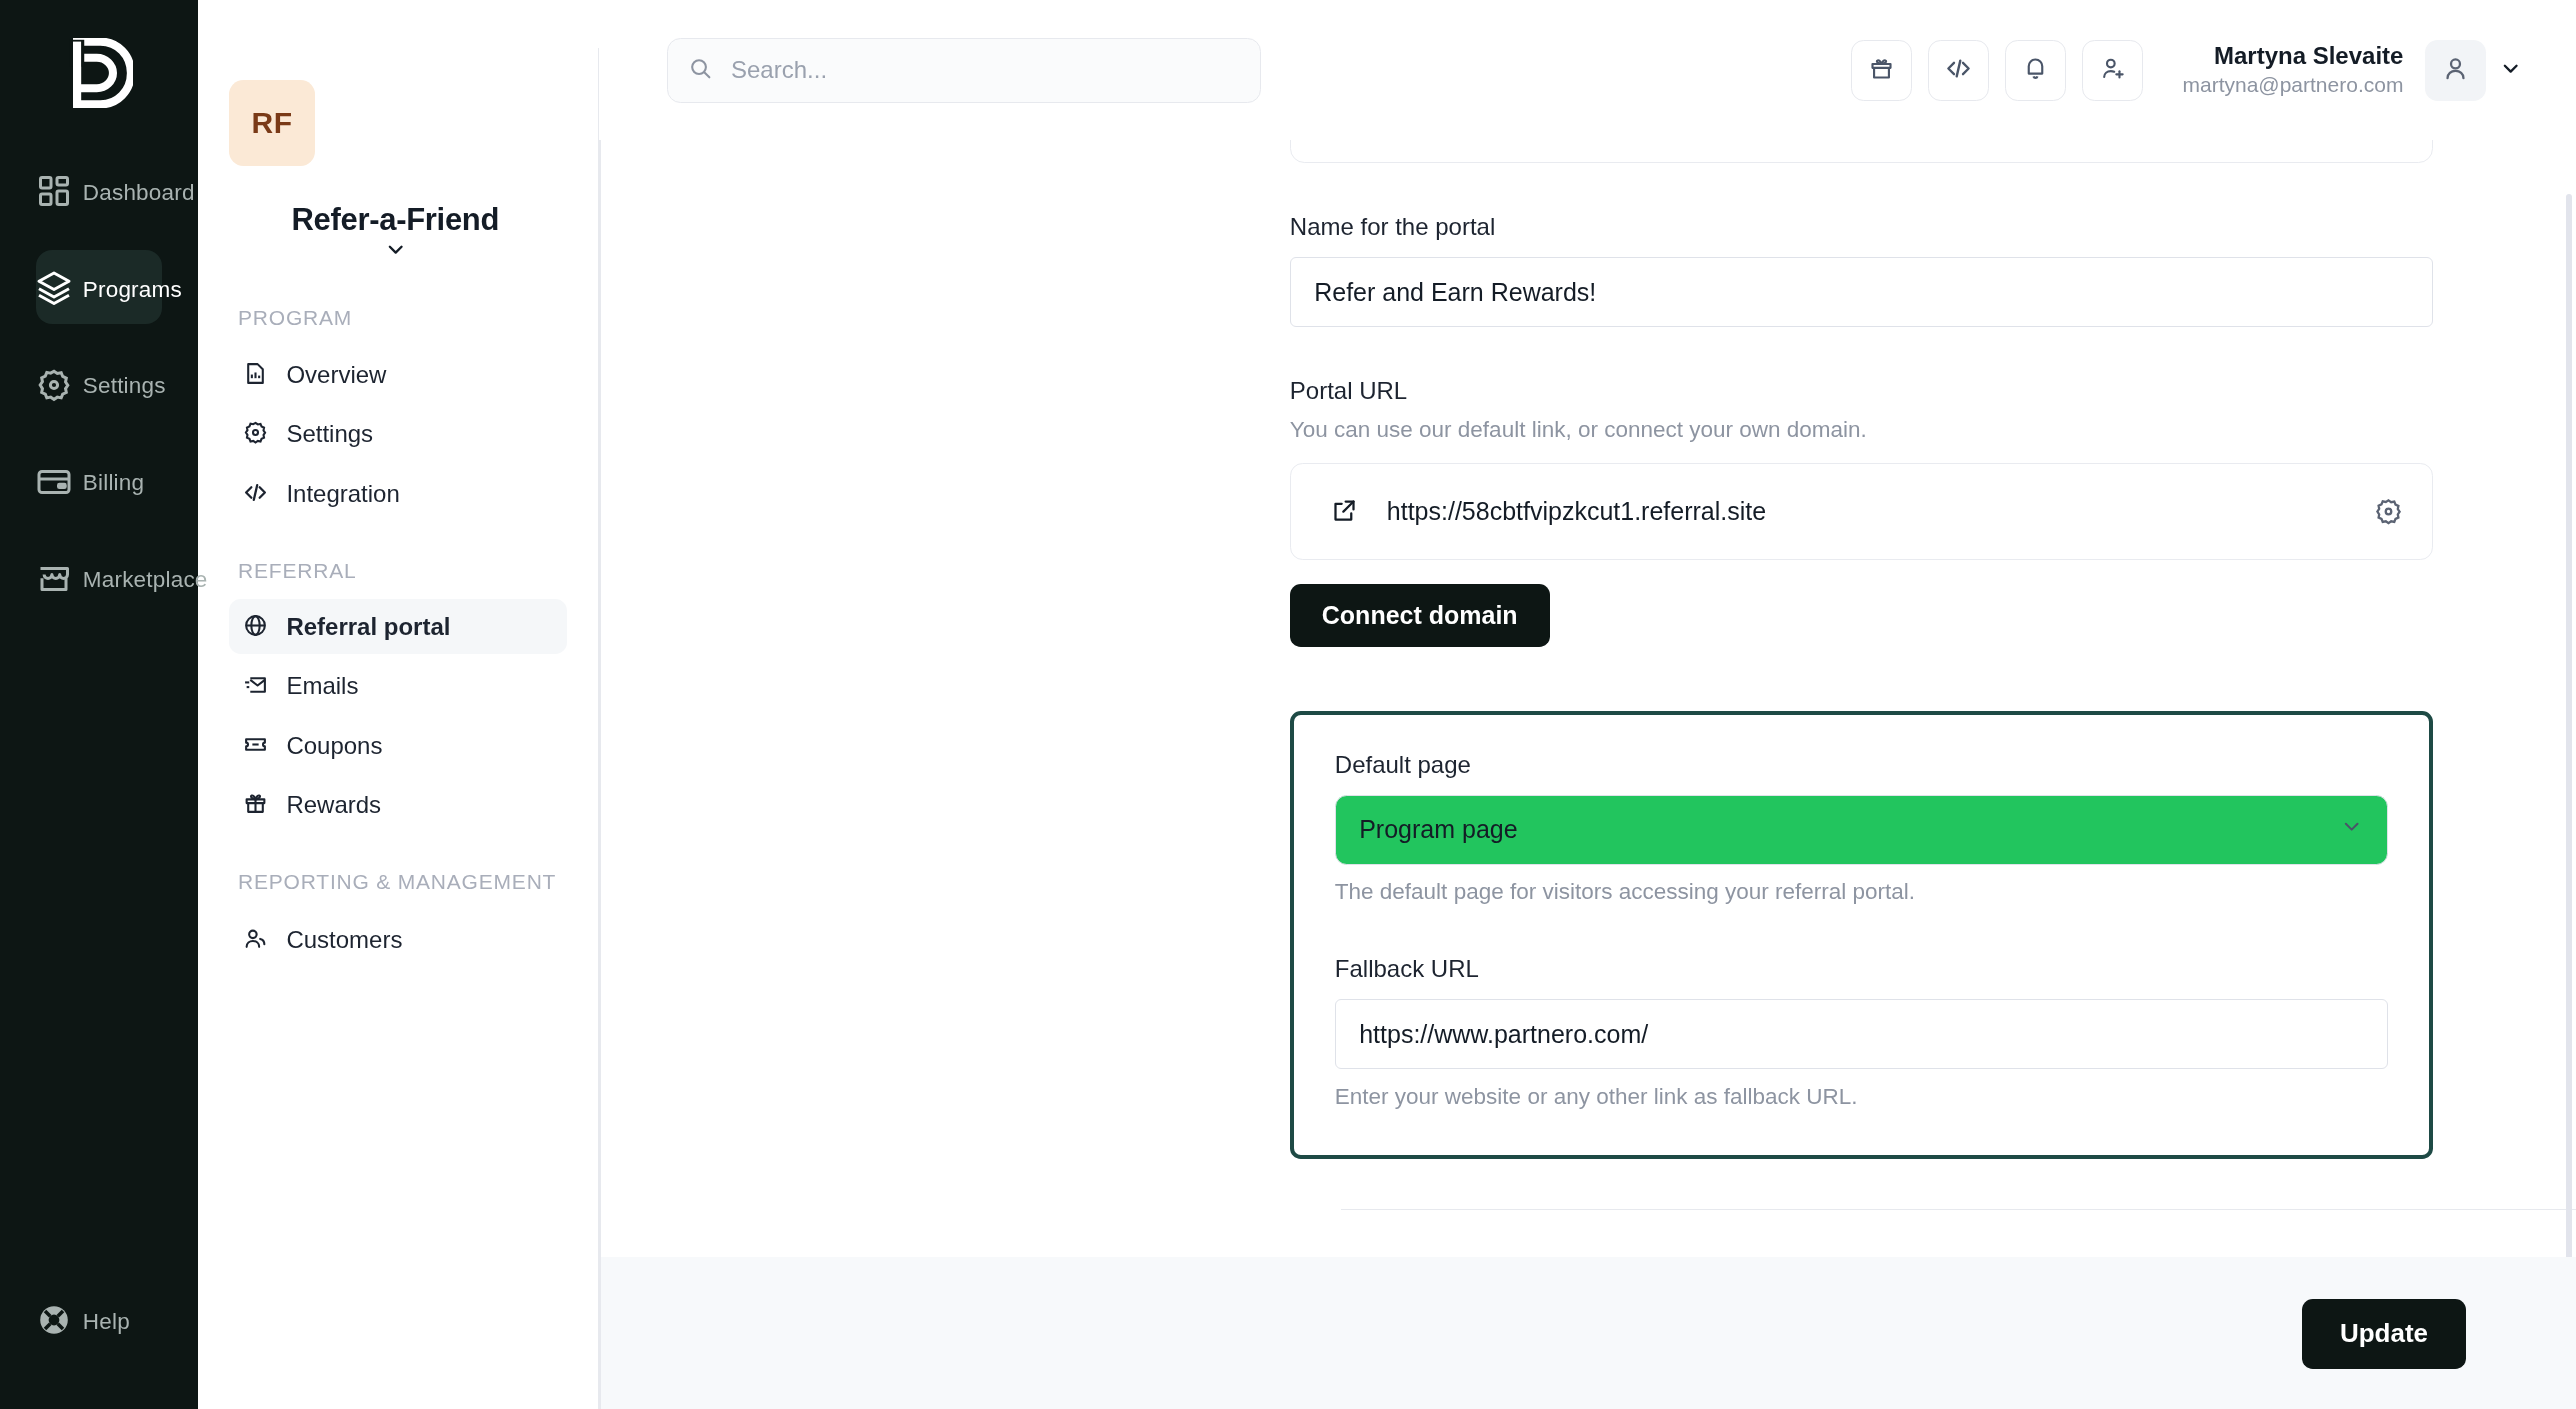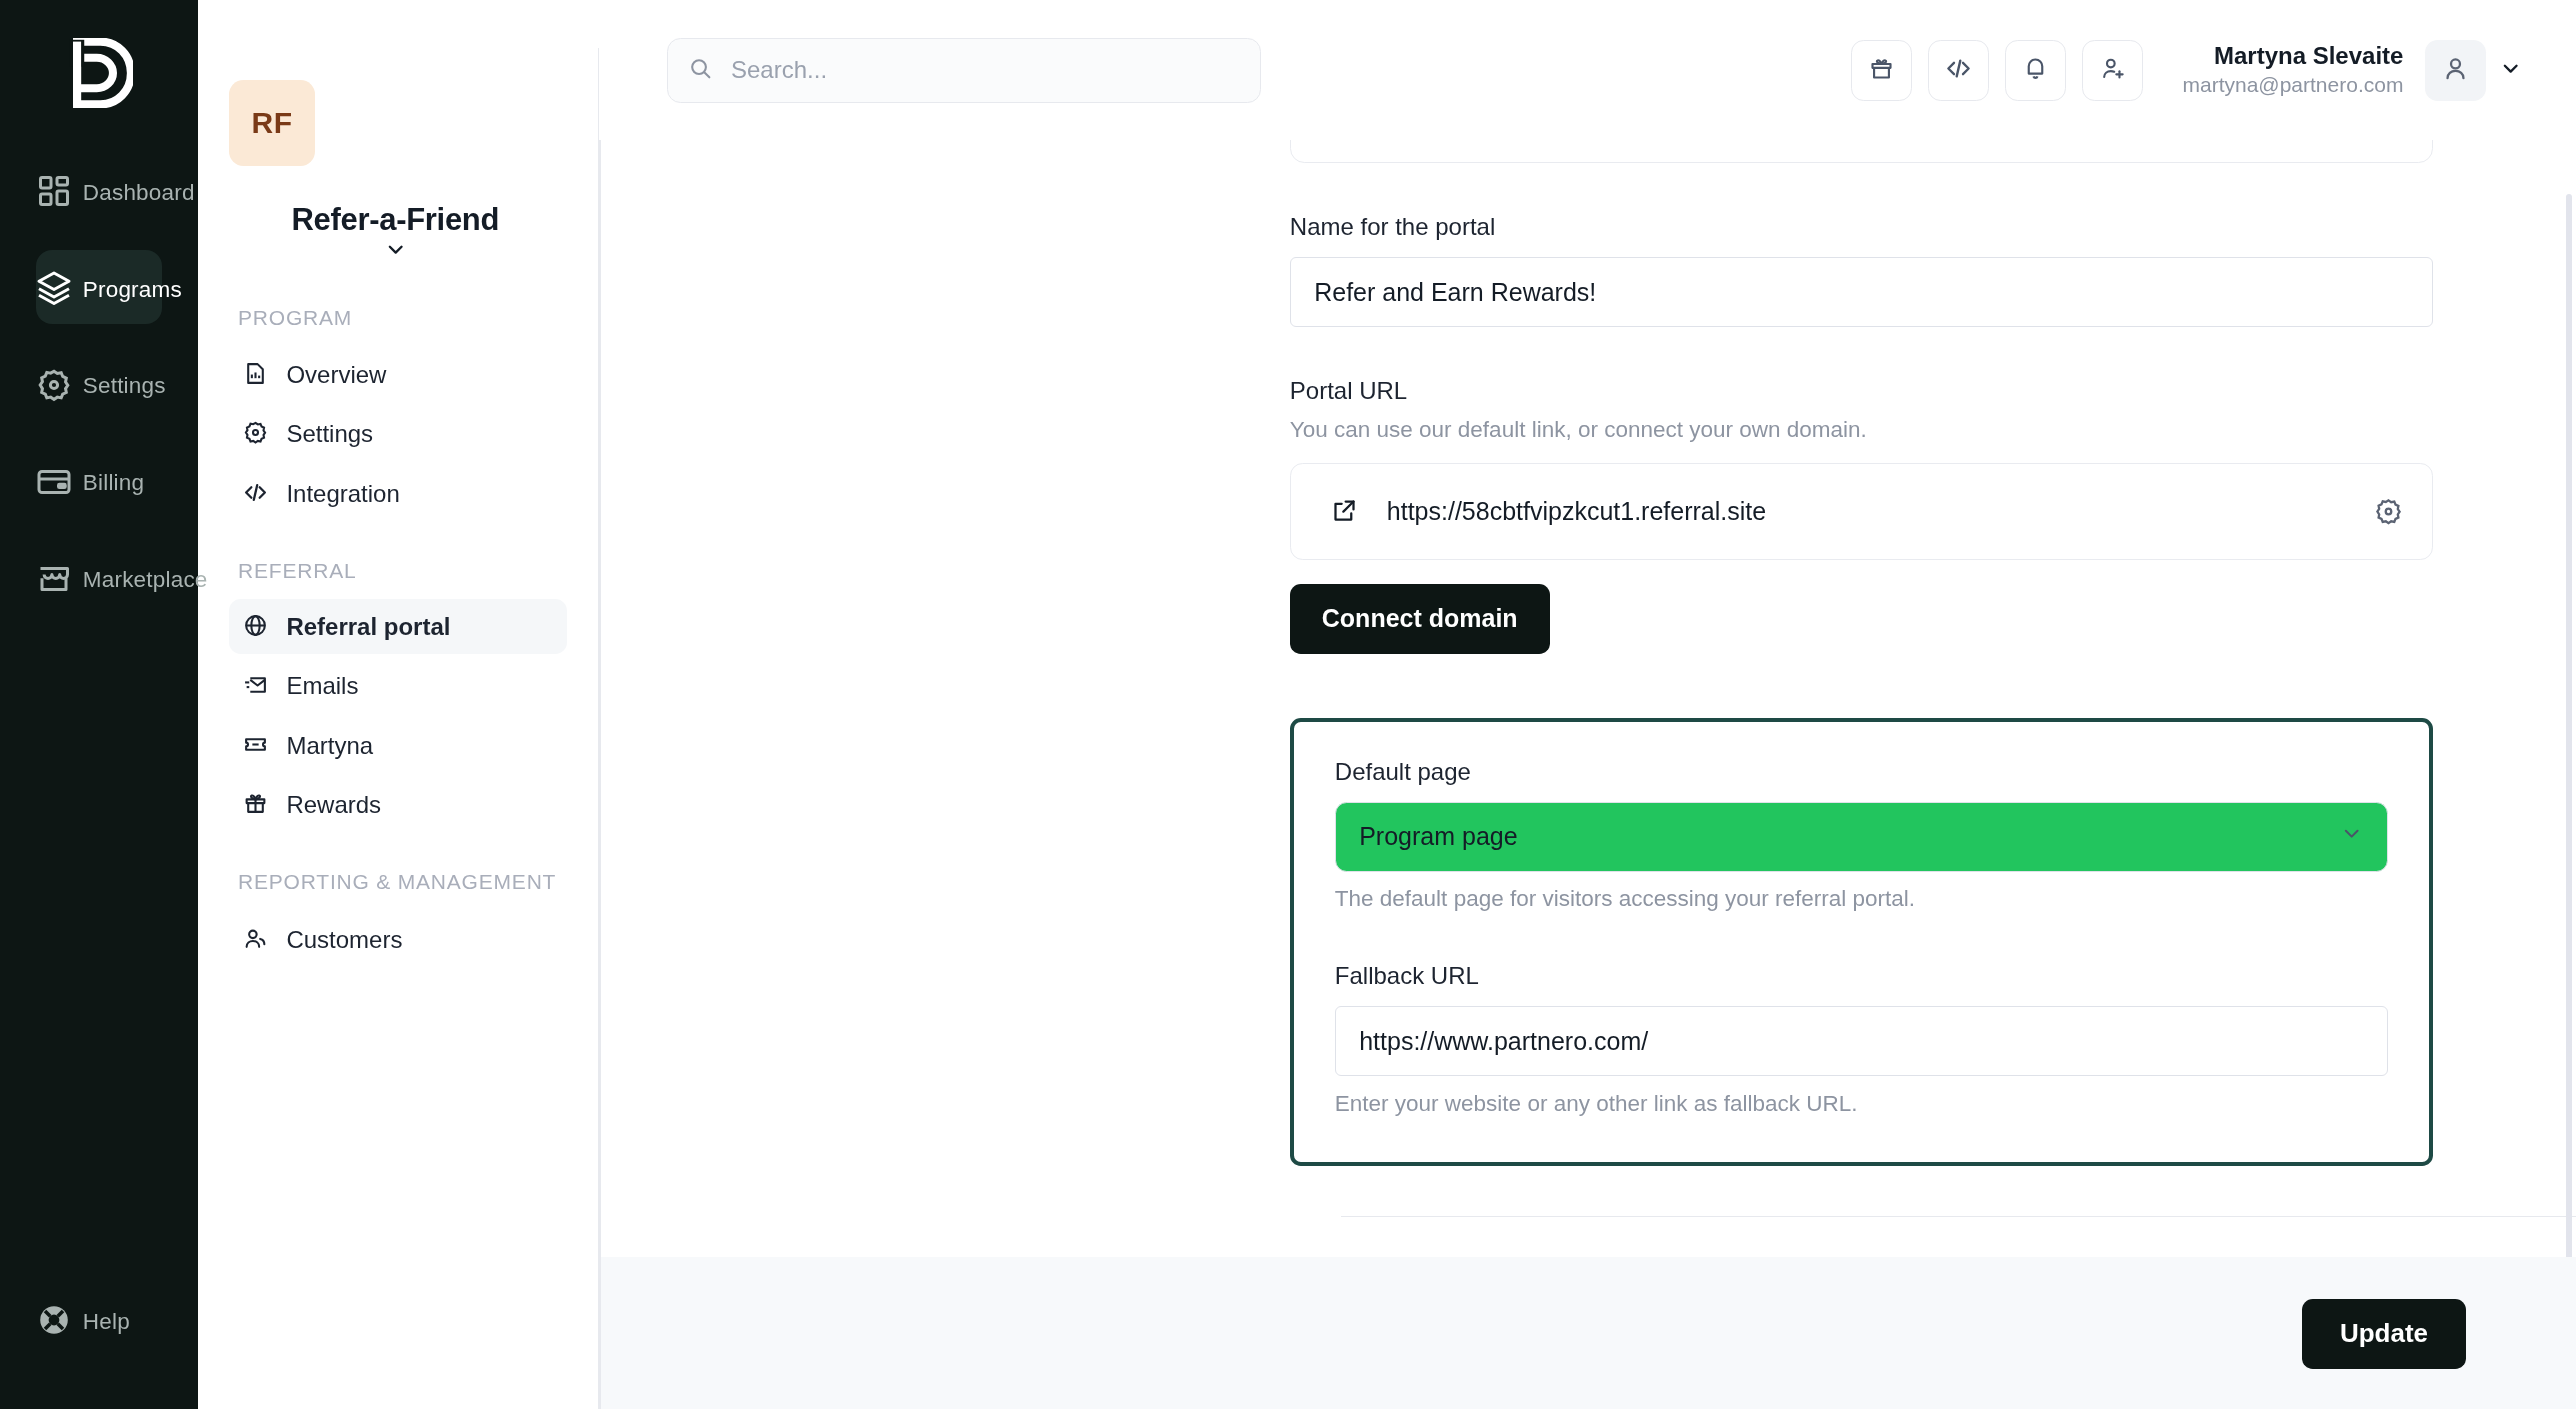--- a/index.html
+++ b/index.html
@@ -125,21 +125,21 @@
     padding: 0 23.4px; font-size: 25px; color: #141c26; cursor: pointer;
   }
   .url-box {
     width: 100%; height: 97px; border: 1.8px solid #e9ebf0; border-radius: 12.6px;
     display: flex; align-items: center; padding: 0 29px 0 40px; gap: 29px;
   }
   .url-text { font-size: 25px; color: #141c26; flex: 1 1 auto; }
   .gear-btn { cursor: pointer; color: #5b6373; display: flex; align-items: center; }
   .btn-dark {
     display: inline-flex; align-items: center; justify-content: center;
-    height: 70px; padding: 0 32px; border-radius: 10.8px;
+    height: 63px; padding: 0 32px; border-radius: 10.8px;
     background: #0d1614; color: #ffffff; font-size: 25px; font-weight: 700;
     cursor: pointer; margin-top: 23.4px;
   }
 
   .highlight {
     border: 4.5px solid #1e4a45; border-radius: 10.8px;
     margin-top: 64px; padding: 36px 41px 45px 41px;
   }
   .highlight .field:first-child { margin-top: 0; }
 
@@ -328,21 +328,21 @@
       <span class="n-label">Emails</span>
     </div>
 
     <div class="nav-item">
       <span>
         <svg width="25" height="25" viewBox="0 0 24 24" fill="none" stroke="#1d2430" stroke-width="2" stroke-linejoin="round">
           <path d="M3 7h18v3.2a1.8 1.8 0 000 3.6V17H3v-3.2a1.8 1.8 0 000-3.6z"></path>
             <line x1="9" y1="12" x2="15" y2="12"></line>
         </svg>
       </span>
-      <span class="n-label">Martyna</span>
+      <span class="n-label">Coupons</span>
     </div>
 
     <div class="nav-item">
       <span>
         <svg width="25" height="25" viewBox="0 0 24 24" fill="none" stroke="#1d2430" stroke-width="2" stroke-linejoin="round">
           <rect x="3.5" y="8" width="17" height="3.6"></rect>
             <path d="M5 11.6V20h14v-8.4"></path>
             <line x1="12" y1="8" x2="12" y2="20"></line>
           <path d="M12 8S10.6 3.6 8.4 4.4 9.4 8 12 8z"></path>
             <path d="M12 8s1.4-4.4 3.6-3.6S14.6 8 12 8z"></path>

